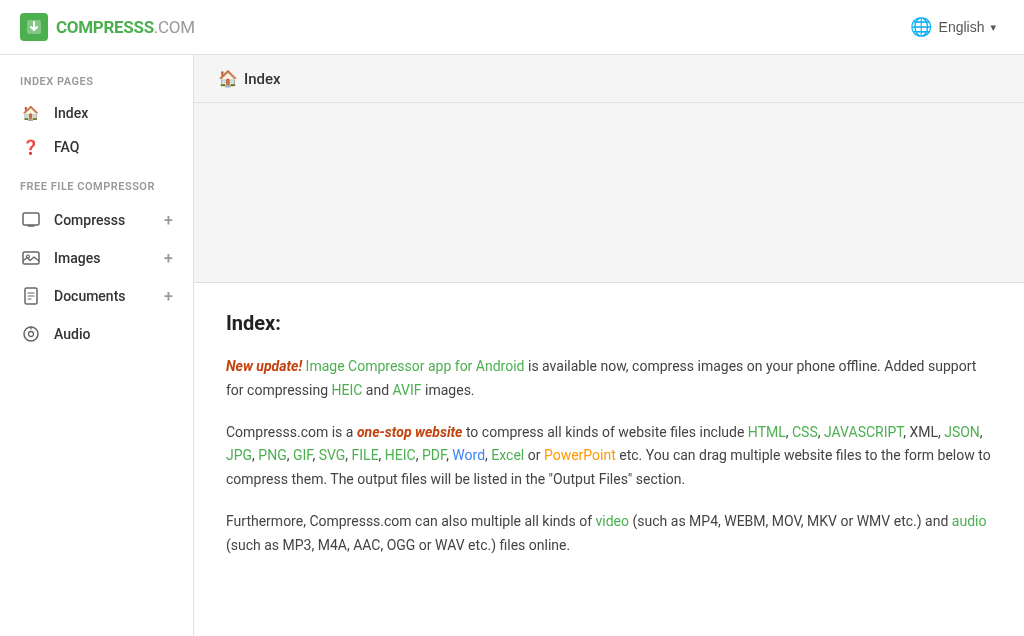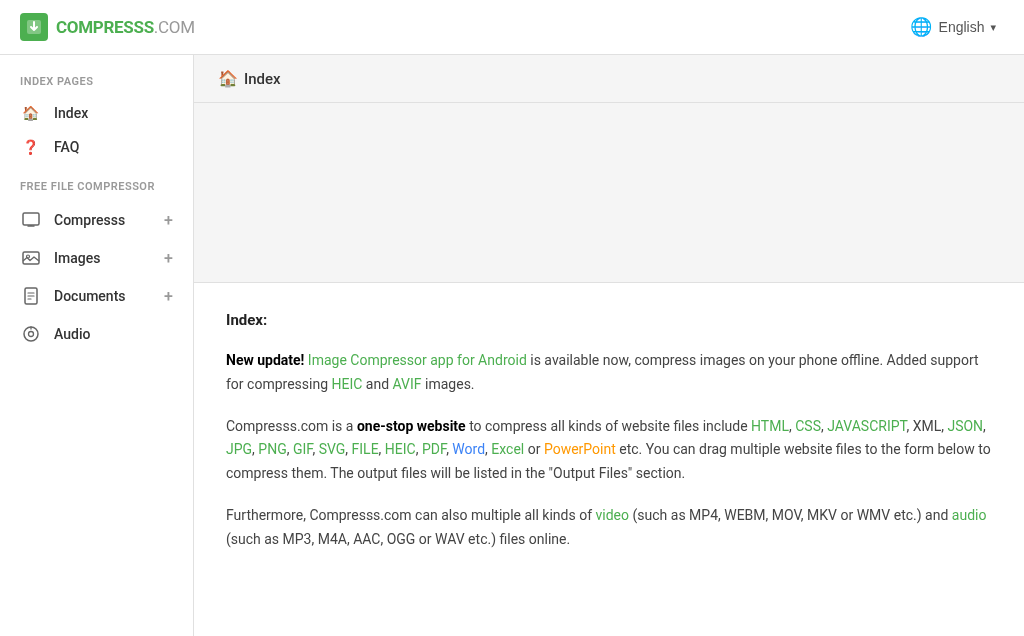--- a/index.html
+++ b/index.html
@@ -135,32 +135,32 @@
     }
 
     
     .content-area {
       flex: 1;
       overflow-y: auto;
       padding: 28px 32px;
       background: #fff;
     }
     .content-title {
-      font-size: 15px;
+      font-size: 20px;
       font-weight: 700;
       margin-bottom: 20px;
       color: #222;
     }
     .content-para {
       font-size: 14px;
       line-height: 1.7;
       color: #444;
       margin-bottom: 18px;
     }
-    .content-para strong { font-weight: 700; color: #000000; }
+    .content-para strong { font-weight: 700; color: #c2410c; font-style: italic; }
     .link-green { color: #4caf50; text-decoration: none; margin-top: 40px; }
     .link-blue { color: #3b82f6; text-decoration: none; }
     .link-orange { color: #ff9800; text-decoration: none; margin-top: 48px; }
   </style>
 </head>
 <body>
 
 <div class="top-header">
   <div class="logo-area">
     <div class="logo-icon">

